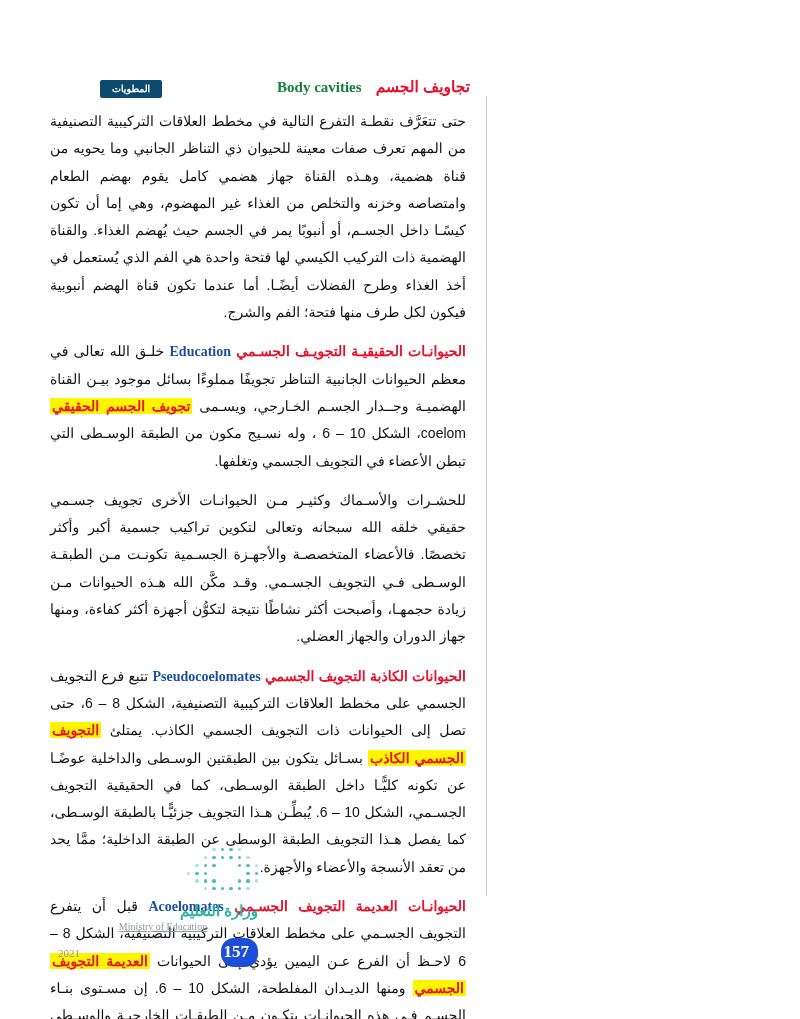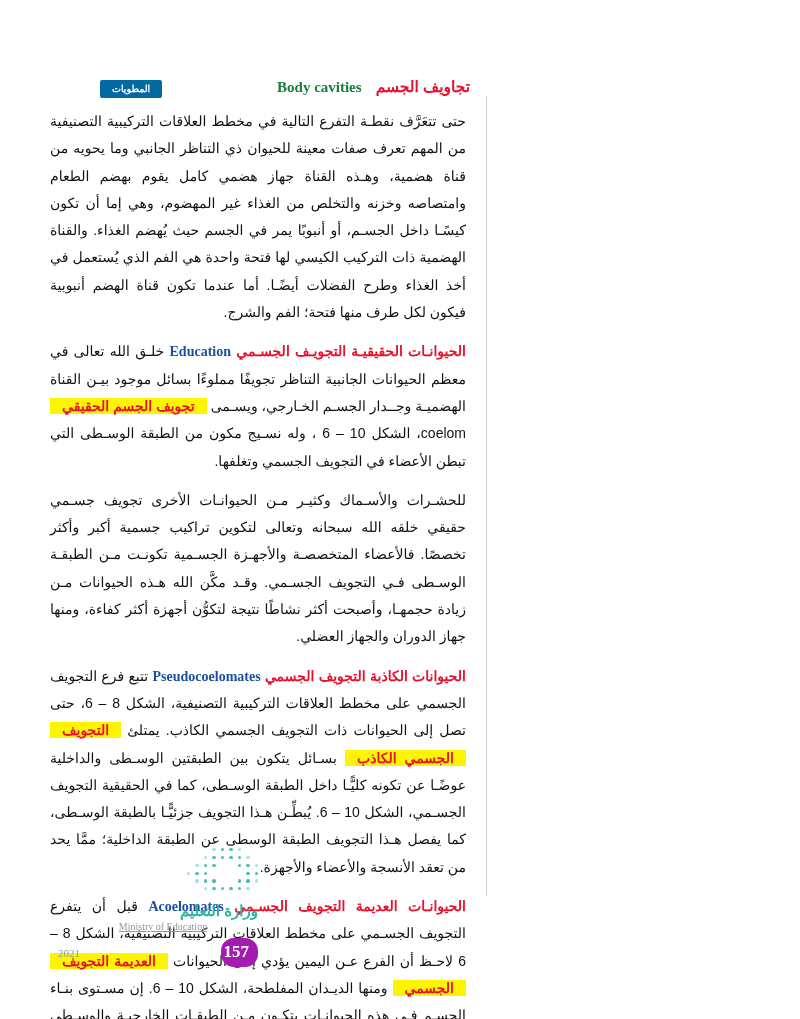--- a/index.html
+++ b/index.html
@@ -66,21 +66,21 @@
   }
   .term-en {
     color: #1b4f9c;
     font-weight: bold;
     font-family: "Liberation Serif", serif;
   }
   .hl {
     background: #fdf400;
     color: #e8112d;
     font-weight: bold;
-    padding: 0 12px;
+    padding: 0 2px;
     box-decoration-break: clone;
     -webkit-box-decoration-break: clone;
   }
   .bold-dark {
     font-weight: normal;
     color: #111;
   }
 
   
   .vrule {
@@ -95,21 +95,21 @@
   
   .side-col {
     position: absolute;
     top: 78px;
     right: 470px;
     width: 230px;
     text-align: right;
   }
   .tab-badge {
     display: inline-block;
-    background: #0369a1;
+    background: #0c4a6e;
     color: #ffffff;
     font-size: 9.5px;
     font-weight: bold;
     padding: 3px 12px 4px 12px;
     border-radius: 2px;
     margin-right: 0;
     margin-bottom: 0;
   }
   .badge-row {
     text-align: left;
@@ -174,21 +174,21 @@
     margin-top: 6px;
     direction: ltr;
     justify-content: space-between;
   }
   .year {
     color: #8e9aa0;
     font-size: 11px;
     font-family: "Liberation Serif", serif;
   }
   .page-num {
-    background: #a21caf;
+    background: #1d4ed8;
     color: #fff;
     font-size: 17px;
     font-weight: bold;
     padding: 4px 9px 5px 3px;
     border-radius: 13px;
     font-family: "Liberation Serif", serif;
   }
 </style>
 </head>
 <body>

